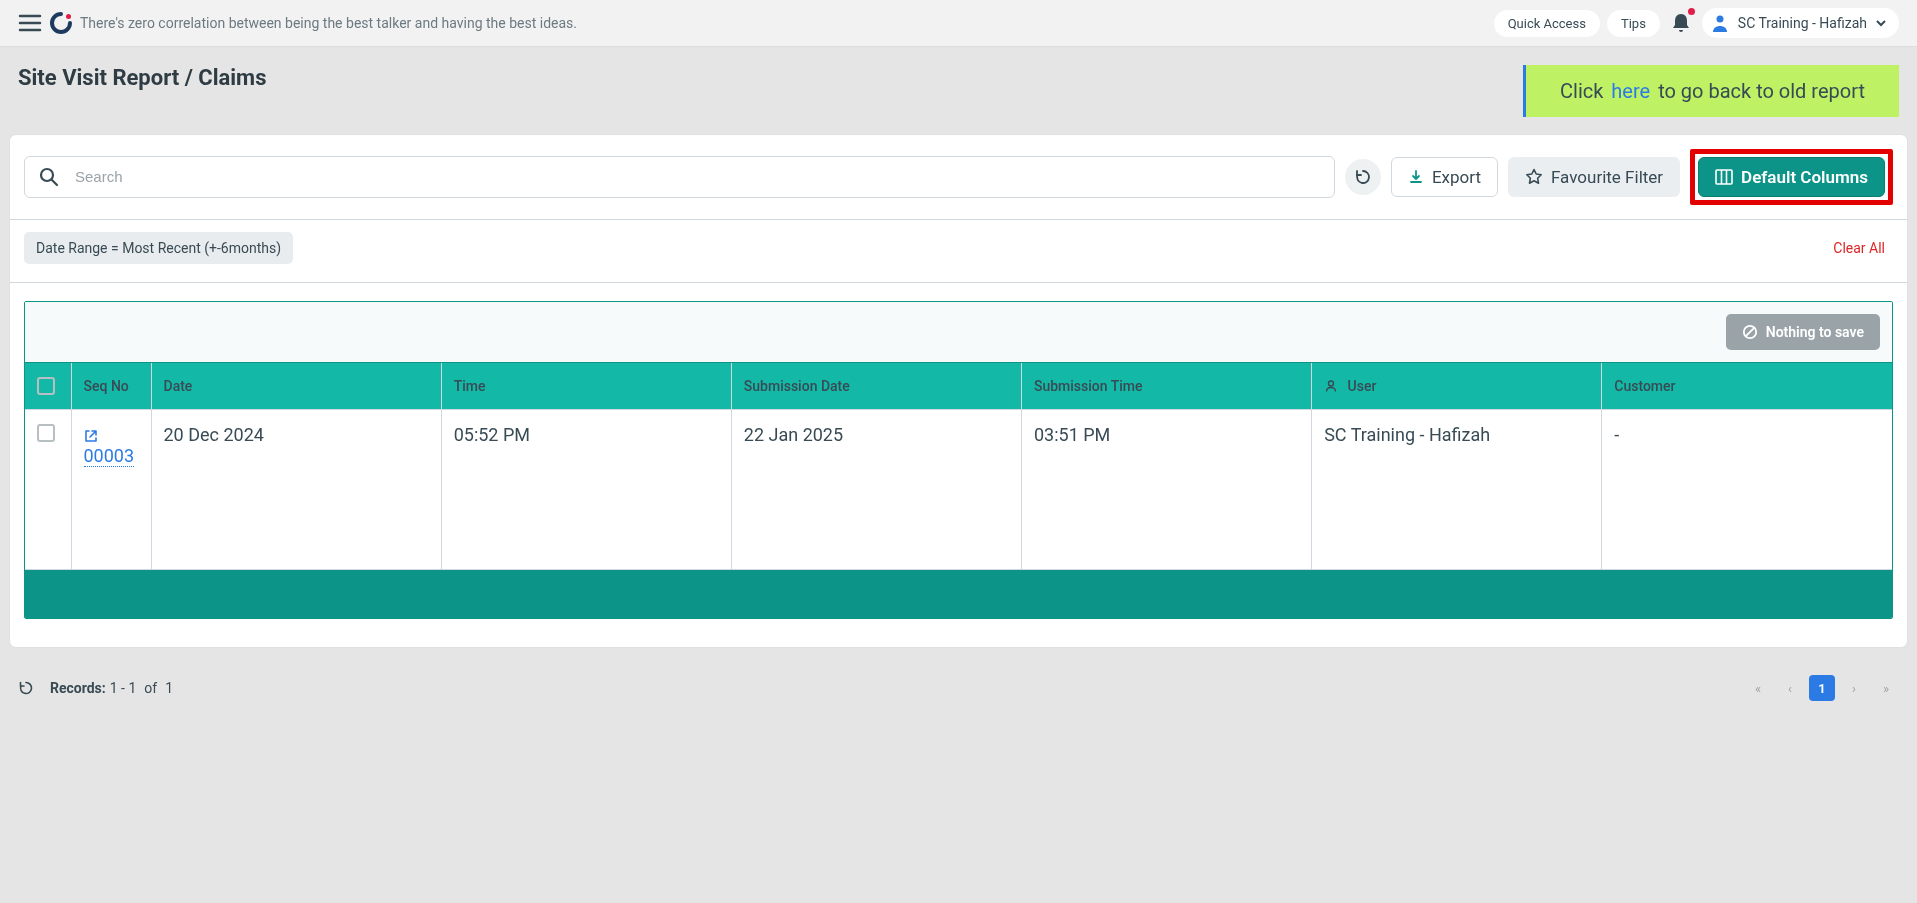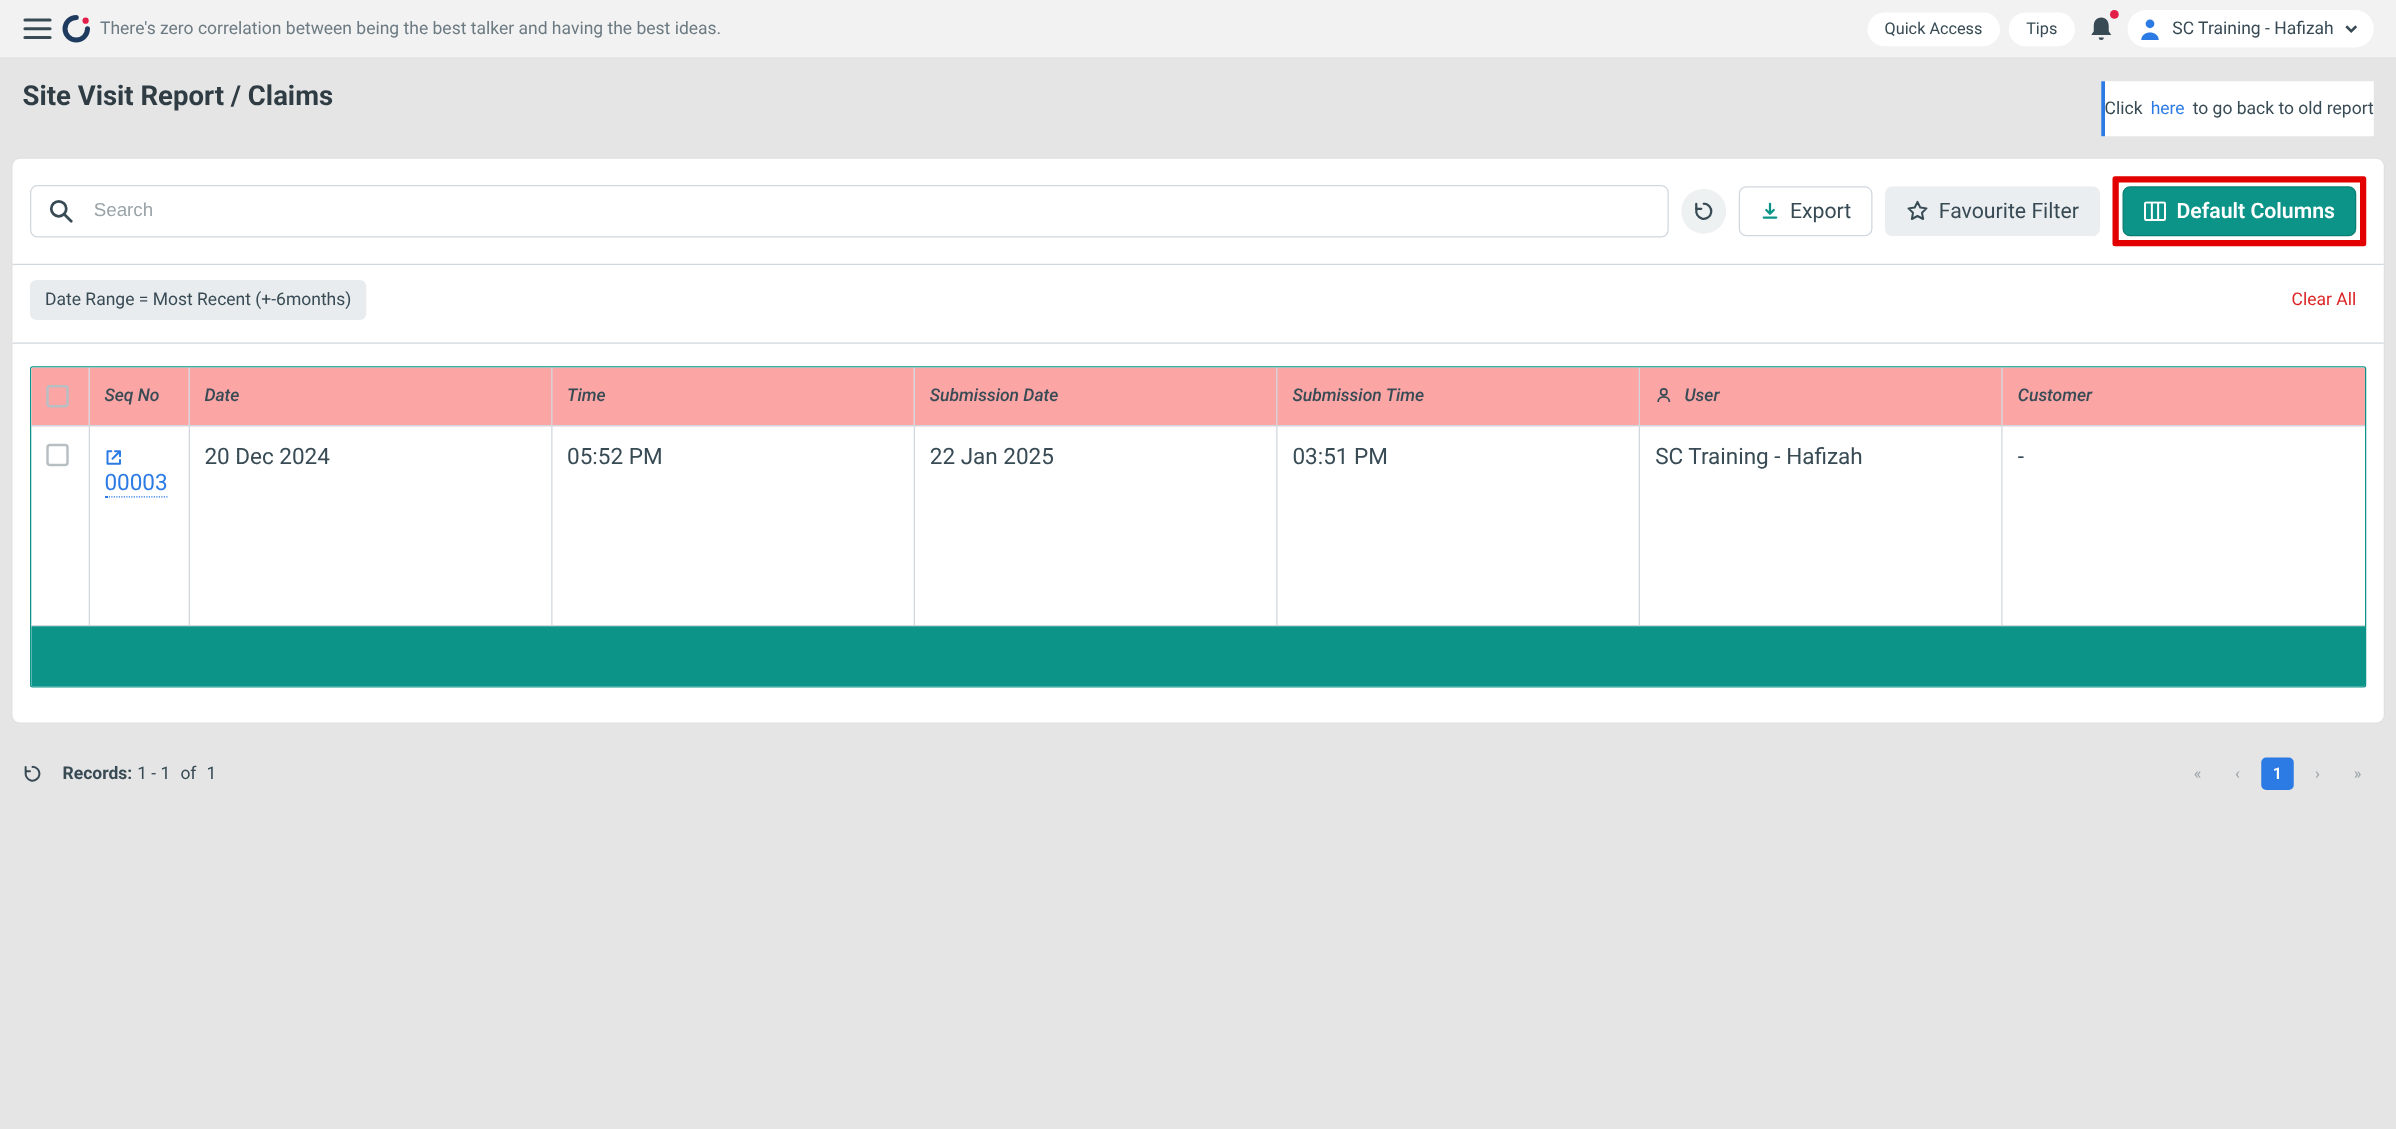--- a/index.html
+++ b/index.html
@@ -56,24 +56,24 @@
     display: flex; align-items: center; gap: 8px; cursor: pointer;
     font-size: 14px;
   }
 
   
   .page-head {
     display: flex; padding: 18px 18px 12px 18px;
   }
   .page-title { font-size: 22px; font-weight: 700; color: #2f3c44; flex: 1; }
   .notice {
-    background: #ffffff;
+    background: #bef264;
     border-left: 3px solid #2c7be5;
-    padding: 14px 0;
-    font-size: 14px;
+    padding: 14px 34px;
+    font-size: 20px;
     color: var(--text);
   }
   .notice a { color: var(--blue); text-decoration: none; margin: 0 3px; }
 
   
   .card {
     background: #fff;
     border-radius: 6px;
     margin: 6px 10px 16px 10px;
     box-shadow: 0 0 0 1px rgba(0,0,0,0.02);
@@ -133,25 +133,24 @@
     background: #f7fafb; display: flex; justify-content: flex-end;
     padding: 12px 12px; border-bottom: 1px solid var(--teal);
   }
   .save-btn {
     background: #9aa3a8; color: #fff; border-radius: 5px;
     padding: 10px 16px; display: flex; align-items: center; gap: 8px;
     font-weight: 600; cursor: not-allowed;
   }
   table { border-collapse: collapse; width: 100%; table-layout: fixed; }
   thead th {
-    background: #fca5a5; text-align: left; font-weight: 500;
+    background: #14b8a6; text-align: left; font-weight: 500;
     font-size: 14px; color: var(--text);
     padding: 14px 12px; border-right: 1px solid var(--border);
     border-bottom: 1px solid var(--border);
-    font-style: italic;
   }
   thead th:last-child { border-right: none; }
   tbody td {
     padding: 14px 12px; border-right: 1px solid var(--border);
     border-bottom: 1px solid var(--border);
     vertical-align: top; font-size: 18px; color: var(--text);
     height: 160px;
   }
   tbody td:last-child { border-right: none; }
   .chk {
@@ -287,20 +286,31 @@
   </div>
 
   <div class="chip-row">
     <div class="chip">Date Range  =  Most Recent (+-6months)</div>
     <div class="chip-spacer"></div>
     <div class="clear-all">Clear All</div>
   </div>
 
   <div class="table-outer">
     <div class="table-container">
+      <div class="save-bar">
+        <div class="save-btn">
+          <span>
+              <svg width="16" height="16" viewBox="0 0 16 16">
+                <circle cx="8" cy="8" r="6.2" fill="none" stroke="#fff" stroke-width="1.8"></circle>
+                <line x1="3.8" y1="12.2" x2="12.2" y2="3.8" stroke="#fff" stroke-width="1.8"></line>
+              </svg>
+            </span>
+          <span>Nothing to save</span>
+        </div>
+      </div>
 
       <table>
         <colgroup>
           <col class="col-chk">
             <col class="col-seq">
             <col>
             <col>
             <col>
             <col>
             <col>

